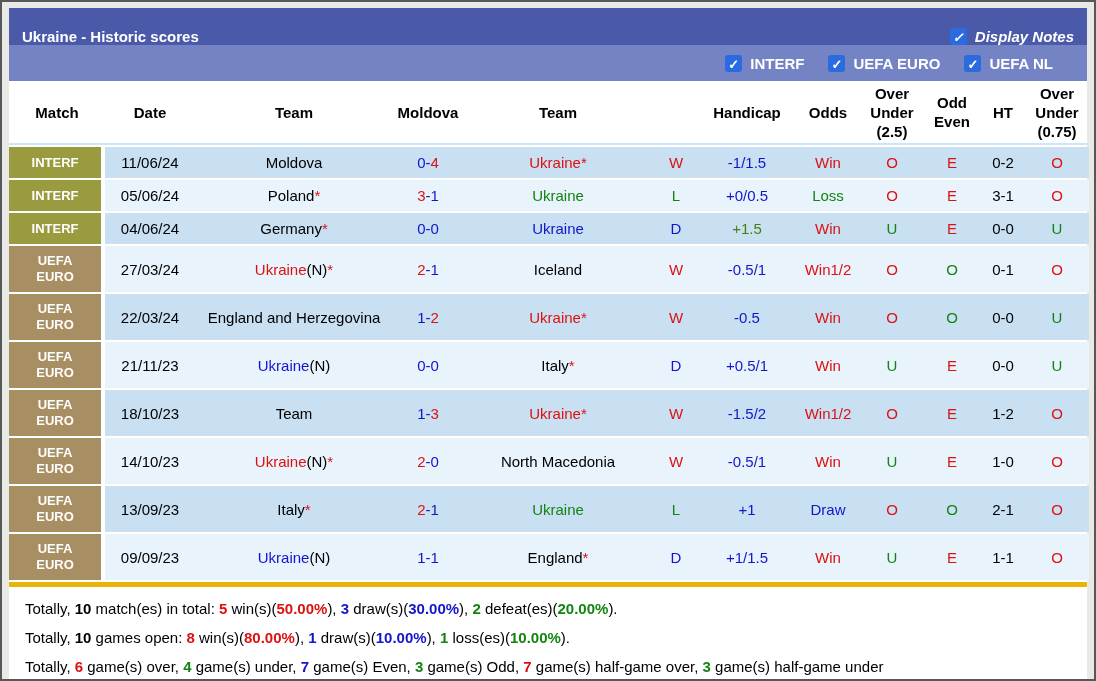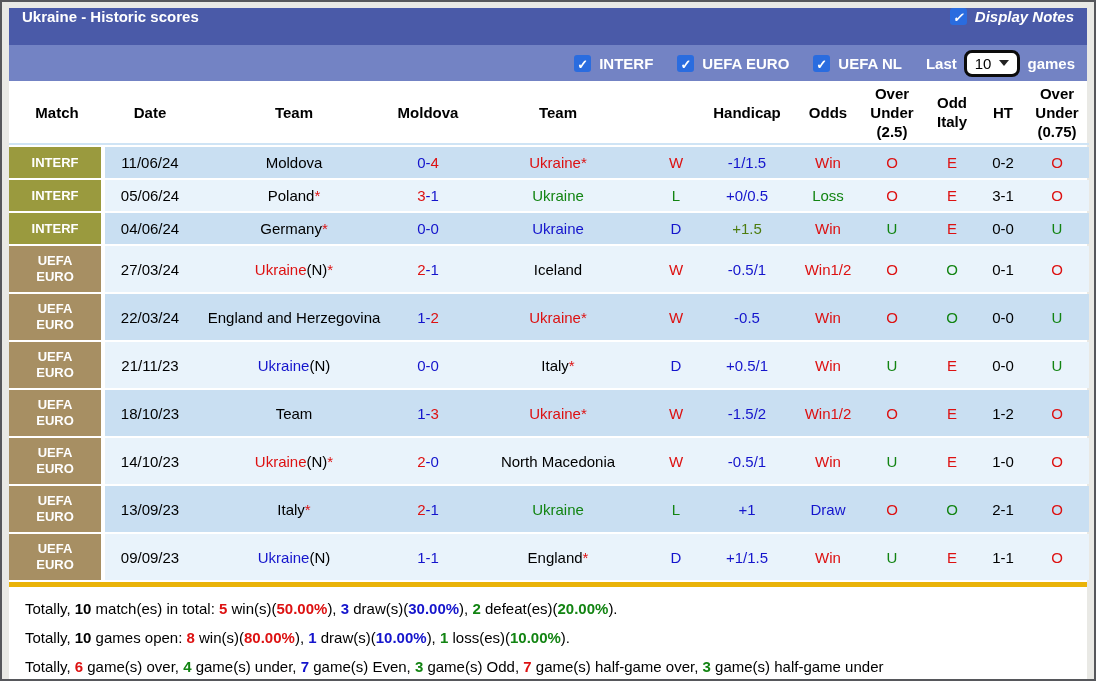--- a/index.html
+++ b/index.html
@@ -7,21 +7,21 @@
   body {
     width:1096px; height:681px;
     background:#e9e9e5;
     border:2px solid #56575b;
     padding:6px 7px;
     font-family:"Liberation Sans", sans-serif;
   }
   
   .topbar {
     background:#4a5aa8; height:37px;
-    display:flex; align-items:flex-start; justify-content:space-between;
+    display:flex; align-items:flex-end; justify-content:space-between;
     padding:0 13px;
   }
   .title { color:#fff; font-weight:bold; font-size:15px; }
   .notes { display:flex; align-items:center; gap:8px; color:#fff; font-weight:bold; font-size:15px;font-style:italic; }
   .cb {
     width:17px; height:17px; background:#2a6cdf; border-radius:3px;
     display:inline-block; text-align:center; flex:0 0 17px;
   }
   .cb::before { content:"✓"; color:#fff; font-size:13px; line-height:17px; font-weight:bold; }
   
@@ -76,28 +76,20 @@
     <span class="cb"></span>
     <span>INTERF</span>
   </span>
   <span class="fitem">
     <span class="cb"></span>
     <span>UEFA EURO</span>
   </span>
   <span class="fitem">
     <span class="cb"></span>
     <span>UEFA NL</span>
-  </span>
-  <span class="lastgroup">
-    <span>Last</span>
-    <span class="selectbox">
-      <span>10</span>
-      <span class="chev"></span>
-    </span>
-    <span>games</span>
   </span>
 </div>
 
 <div class="content">
   <table>
     <colgroup>
       <col style="width:96px">
         <col style="width:90px">
         <col style="width:198px">
         <col style="width:70px">
@@ -117,21 +109,21 @@
           <th>Team</th>
           <th>Moldova</th>
           <th>Team</th>
           <th></th>
           <th>Handicap</th>
           <th>Odds</th>
           <th>Over
 Under
 (2.5)</th>
           <th>Odd
-Italy</th>
+Even</th>
           <th>HT</th>
           <th>Over
 Under
 (0.75)</th>
         </tr>
     </thead>
     <tbody id="tbody">
         <tr class="r-short bg-dark">
           <td class="match" style="background: rgb(154, 154, 62);">INTERF</td>
           <td>11/06/24</td>

